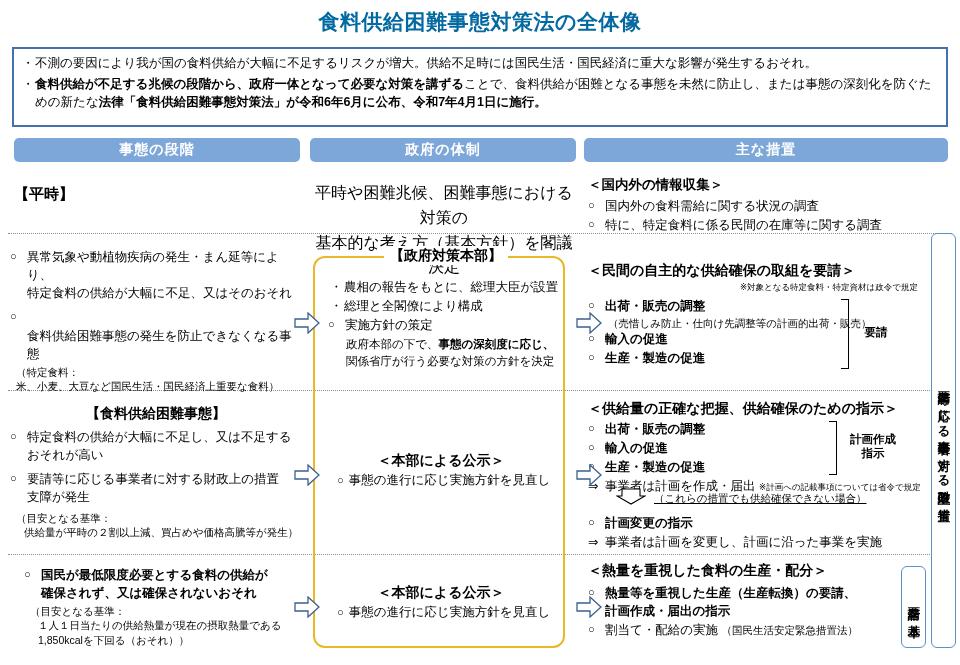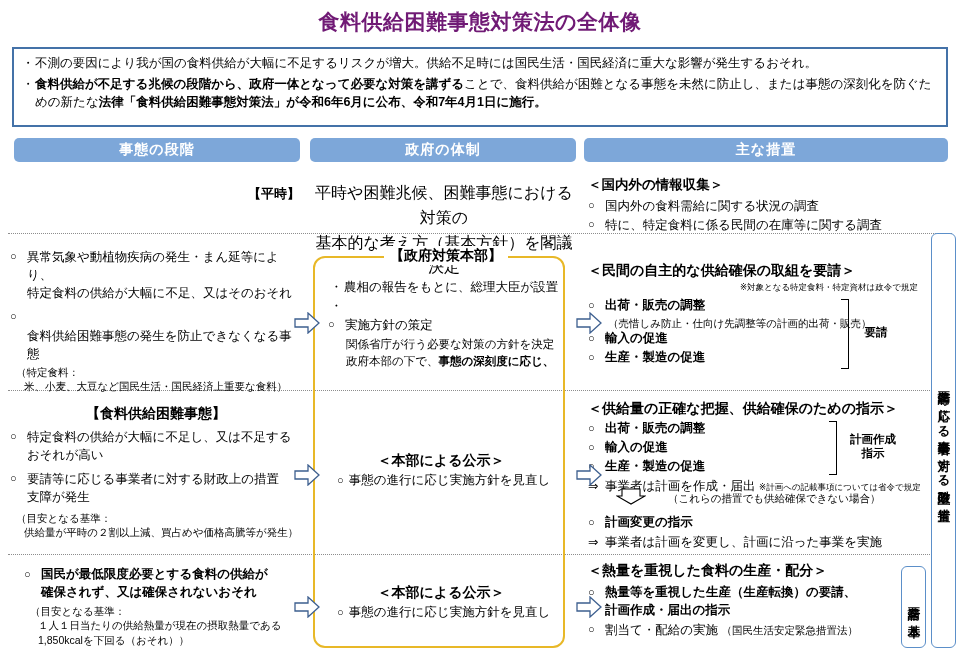--- a/index.html
+++ b/index.html
@@ -15,21 +15,21 @@
   }
   .abs { position: absolute; }
 
   
   #page-title {
     left: 0; top: 8px; width: 960px;
     text-align: center;
     font-size: 21px;
     font-weight: bold;
     letter-spacing: 0.5px;
-    color: #701a75;
+    color: #0369a1;
   }
 
   
   #intro-box {
     left: 12px; top: 47px; width: 936px; height: 80px;
     border: 2px solid #4472a8;
     box-sizing: border-box;
     padding: 6px 8px 4px 8px;
   }
   .intro-line {
@@ -67,22 +67,22 @@
   .row-sep {
     height: 0; border-top: 1px dotted #8d8d8d;
   }
   #sep1 { left: 8px; top: 233px; width: 944px; }
   #sep2 { left: 8px; top: 390px; width: 944px; }
   #sep3 { left: 8px; top: 554px; width: 944px; }
 
   
   #heiji-stage {
     left: 14px; top: 185px; width: 286px;
-    text-align: right;
-    font-size: 13px; font-weight: bold;
+    text-align: left;
+    font-size: 15px; font-weight: bold;
   }
   #heiji-system {
     left: 308px; top: 181px; width: 272px;
     font-size: 16px; line-height: 1.55;
     text-align: center;
   }
   #heiji-measure {
     left: 588px; top: 176px; width: 340px;
     font-size: 12.5px;
   }
@@ -102,21 +102,21 @@
     flex: 0 0 17px;
     font-size: 11px;
     line-height: 1.55;
   }
   .mark-arr {
     flex: 0 0 17px;
     font-size: 12.5px;
     line-height: 1.45;
   }
   .mark-text { flex: 1 1 auto; }
-  .mark-text.bold { font-weight: bold; font-family: Liberation Mono, monospace; }
+  .mark-text.bold { font-weight: bold; }
   .small-note {
     font-size: 10.5px;
     line-height: 1.35;
   }
   .tiny-note {
     font-size: 8.5px;
   }
 
   
   .stage-block { width: 292px; left: 10px; }
@@ -283,30 +283,31 @@
 
 <div class="abs" id="hq-box"></div>
 <div class="abs" id="hq-title">【政府対策本部】</div>
 <div class="abs" id="hq-bullets">
   <div class="dot-item">
     <span class="dot-mark">・</span>
     <span>農相の報告をもとに、総理大臣が設置</span>
   </div>
   <div class="dot-item">
     <span class="dot-mark">・</span>
+    <span>総理と全閣僚により構成</span>
   </div>
 </div>
 <div class="abs" id="hq-item1">
   <div class="mark-item">
     <span class="mark-circ">○</span>
     <span class="mark-text">実施方針の策定</span>
   </div>
   <div id="hq-item1-sub">
+    <div><span>政府本部の下で、</span><span class="b">事態の深刻度に応じ、</span></div>
     <div>関係省庁が行う必要な対策の方針を決定</div>
-    <div><span>政府本部の下で、</span><span class="b">事態の深刻度に応じ、</span></div>
   </div>
 </div>
 
 <div class="abs" id="hq-pub1">
   <div class="pub-title">＜本部による公示＞</div>
   <div class="pub-line">
     <span class="mark-circ">○</span>
     <span>事態の進行に応じ実施方針を見直し</span>
   </div>
 </div>
@@ -328,21 +329,21 @@
   </div>
   <div class="mark-item" style="margin-top:6px">
     <span class="mark-circ">○</span>
     <span class="mark-text">
       <br>
       <span>食料供給困難事態の発生を防止できなくなる事態</span>
     </span>
   </div>
   <div class="small-note" style="margin-left:6px;margin-top:2px">
     <div>（特定食料：</div>
-    <div style="margin-left:8px">米、小麦、大豆など国民生活・国民経済上重要な食料）</div>
+    <div style="margin-left:0">米、小麦、大豆など国民生活・国民経済上重要な食料）</div>
   </div>
 </div>
 
 <div class="abs stage-block" id="stage2">
   <div class="stage-title">【食料供給困難事態】</div>
   <div class="mark-item">
     <span class="mark-circ">○</span>
     <span class="mark-text">
       <span>特定食料の供給が大幅に不足し、又は不足する</span><br>
       <span>おそれが高い</span>
@@ -423,21 +424,21 @@
     <div class="brace-label" style="left:250px; top:12px; width:70px;">
       <div>計画作成</div>
       <div>指示</div>
     </div>
   </div>
 
   <div style="position:relative;height:22px;">
     <svg class="down-arrow" style="left:28px; top:-2px;" viewBox="0 0 30 17">
       <polygon points="6,1 24,1 24,8 29,8 15,16 1,8 6,8" fill="#ffffff" stroke="#000000" stroke-width="1.1"></polygon>
     </svg>
-    <span class="abs small-note" style="left:80px; top:1px;">（これらの措置でも供給確保できない場合）</span>
+    <span class="abs small-note" style="left:66px; top:1px;text-decoration:underline;">（これらの措置でも供給確保できない場合）</span>
   </div>
 
   <div class="mark-item" style="margin-top:2px">
     <span class="mark-circ">○</span>
     <span class="mark-text bold">計画変更の指示</span>
   </div>
   <div class="mark-item">
     <span class="mark-arr">⇒</span>
     <span class="mark-text">事業者は計画を変更し、計画に沿った事業を実施</span>
   </div>

